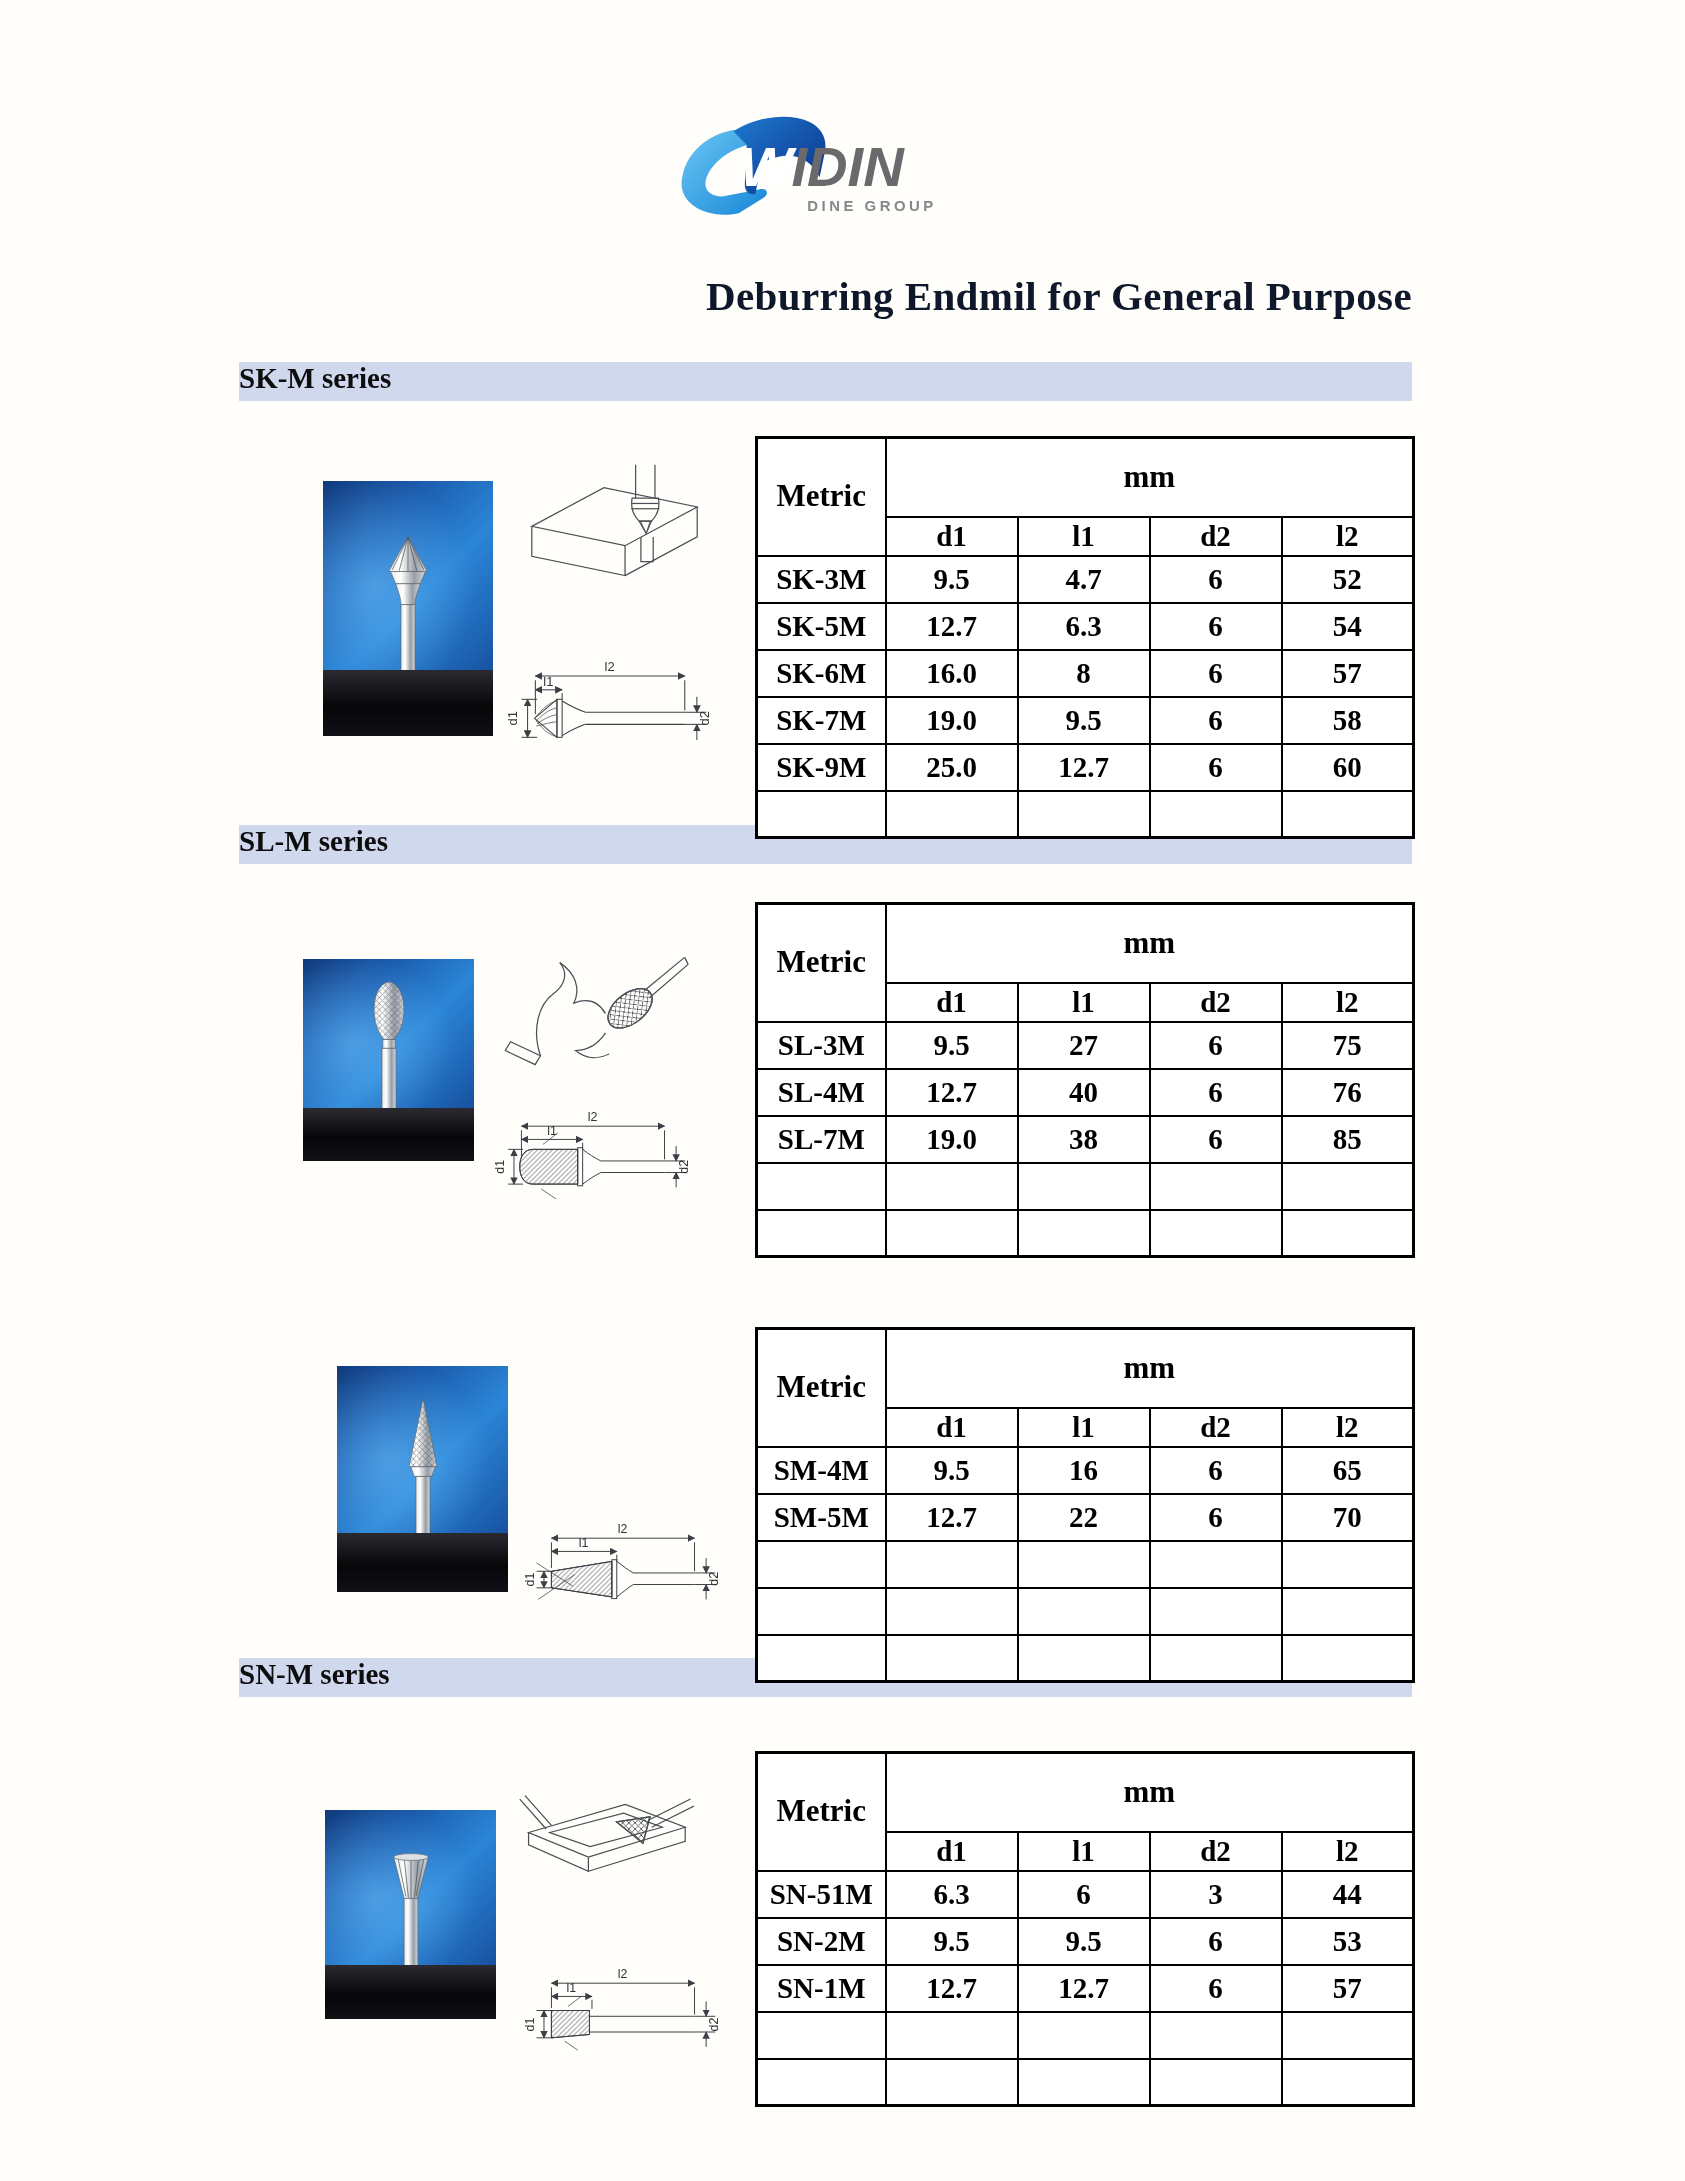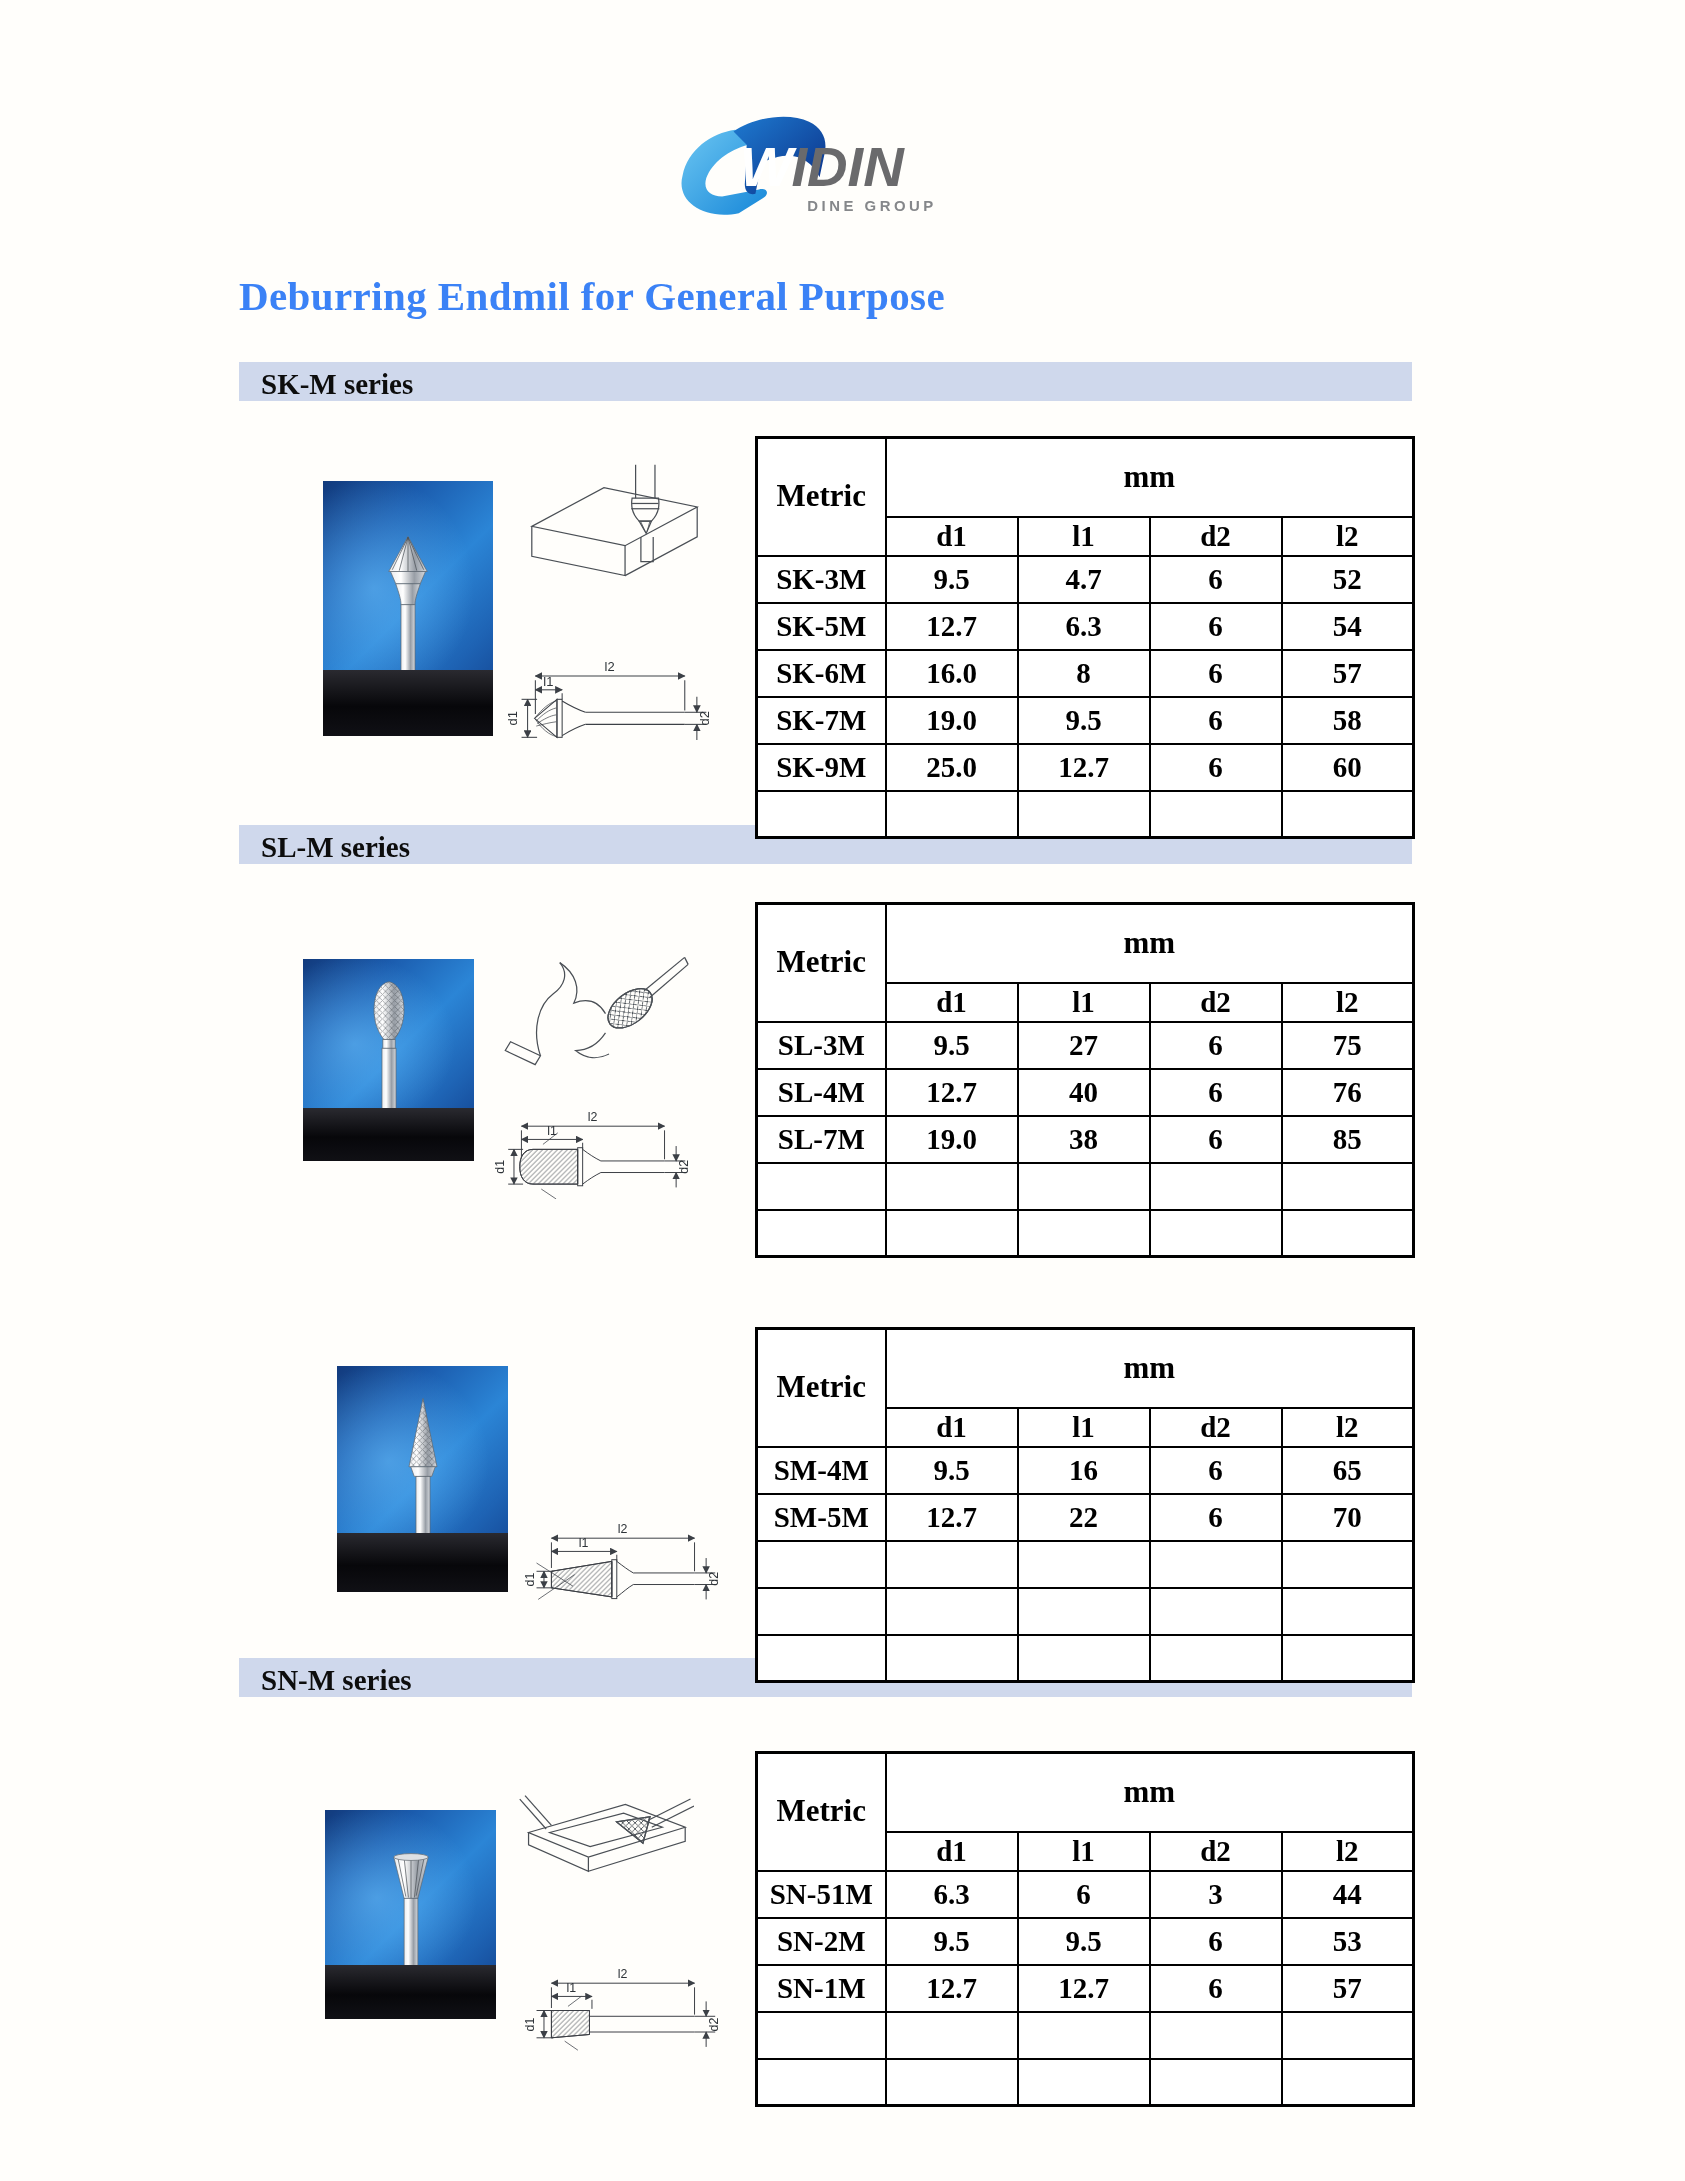--- a/index.html
+++ b/index.html
@@ -1,24 +1,24 @@
 <!DOCTYPE html>
 <html style="font-size:14px"><head>
 <meta charset="utf-8">
 <style>
   html,body{margin:0;padding:0;background:#e9e9e9;}
   .page{position:relative;width:1685px;height:2181px;background:#fffefb;overflow:hidden;
         font-family:"Liberation Serif",serif;}
   
   .logo{position:absolute;left:658px;top:107px;width:295px;height:121px;}
-  .title{position:absolute;left:239px;top:272px;width:1173px;text-align:left;
-         font-size:41px;font-weight:bold;color:#3b82f6;letter-spacing:0.4px;}
+  .title{position:absolute;left:239px;top:272px;width:1173px;text-align:right;
+         font-size:41px;font-weight:bold;color:#0f172a;letter-spacing:0.4px;}
   
   .band{position:absolute;left:239px;width:1173px;height:39px;background:#cfd8ec;
-        display:flex;align-items:flex-end;box-sizing:border-box;padding-left:22px;}
+        display:flex;align-items:flex-start;box-sizing:border-box;padding-left:0;}
   .band span{font-size:29px;font-weight:bold;color:#0d0d0d;}
   
   table.spec{position:absolute;left:755px;width:656px;border-collapse:collapse;
              table-layout:fixed;background:#fff;border:3.5px solid #000;}
   .spec th,.spec td{border:2.6px solid #000;text-align:center;vertical-align:middle;
                     padding:0;font-weight:bold;color:#000;line-height:1.05;}
   .spec .r-unit{height:79px;padding-left:32px;}
   .spec .r-unit th{font-size:31px;}
   .spec .r-cols{height:39px;}
   .spec .r-cols th{font-size:29px;}

